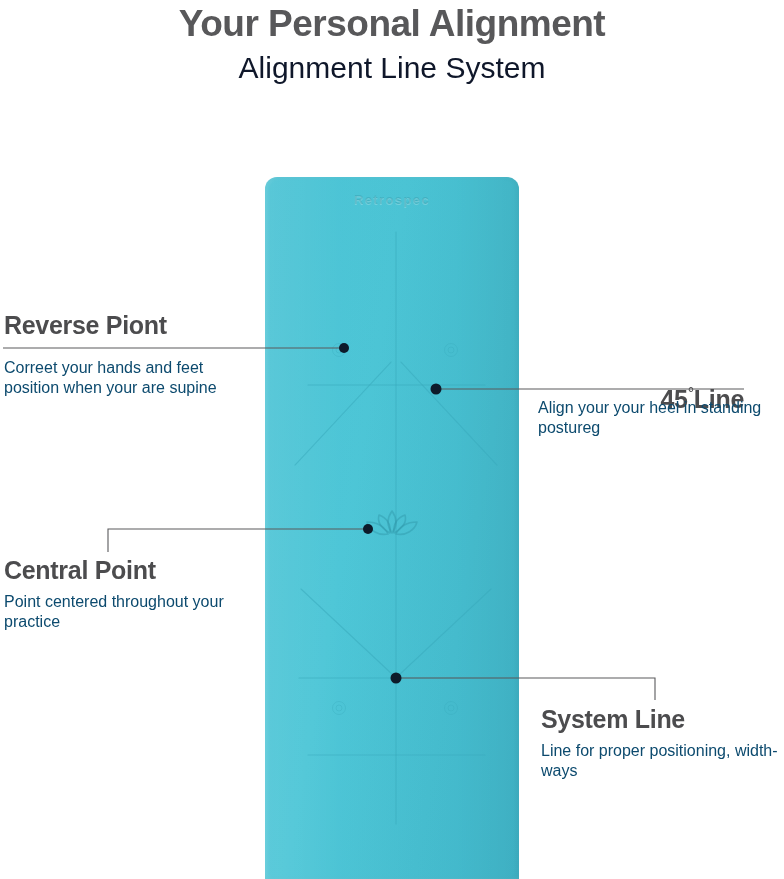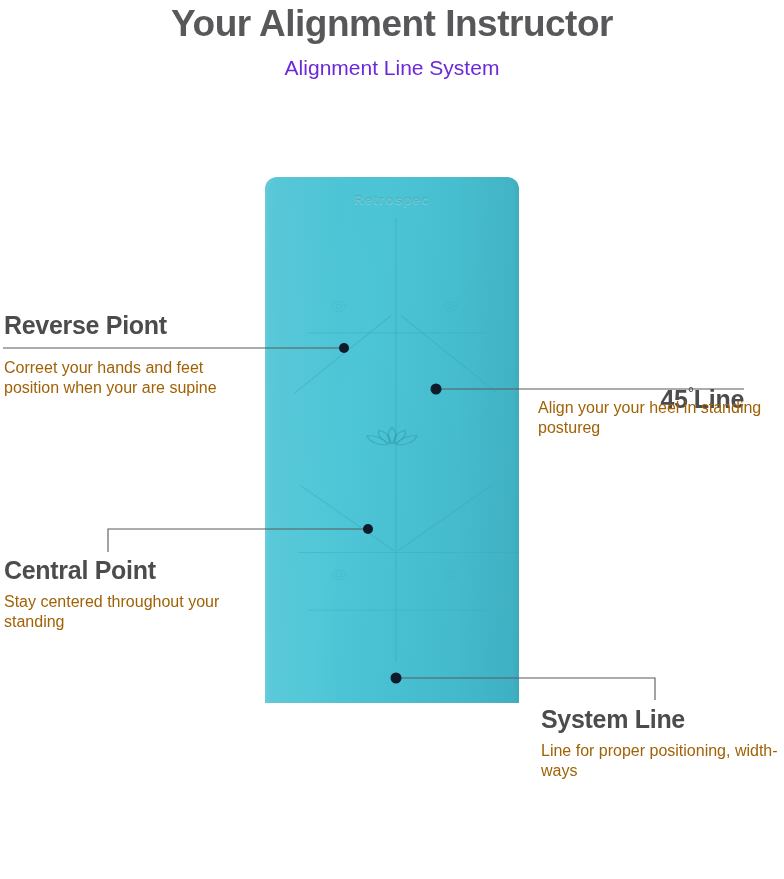--- a/index.html
+++ b/index.html
@@ -33,34 +33,34 @@
     padding-top: 2px;
     font-size: 37px;
     line-height: 44px;
     font-weight: 700;
     letter-spacing: -0.5px;
     color: #58585a;
   }
   .header-subtitle {
     margin: 0;
     padding-top: 7px;
-    font-size: 21px;
+    font-size: 30px;
     line-height: 30px;
     font-weight: 400;
     letter-spacing: 0px;
-    color: #6d28d9;
+    color: #0f172a;
   }
 
   
   .mat-wrap {
     position: absolute;
     left: 265px;
     top: 177px;
     width: 254px;
-    height: 526px;
+    height: 702px;
   }
   .mat {
     position: absolute;
     inset: 0;
     background: linear-gradient(100deg, #47c1d3 0%, #4ac5d6 38%, #46bfd1 72%, #42bace 100%);
     border-radius: 12px 12px 0 0;
     box-shadow: inset -2px 0 5px rgba(0,0,0,0.045),
                 inset 2px 0 4px rgba(255,255,255,0.12);
     overflow: hidden;
   }
@@ -96,21 +96,21 @@
     color: #4c4c4e;
     white-space: nowrap;
     text-align: right;
   }
   .callout-body {
     position: absolute;
     margin: 0;
     font-size: 16px;
     line-height: 20px;
     font-weight: 400;
-    color: #a16207;
+    color: #0c4a6e;
   }
 
   .cal-reverse-title { left: 4px;  top: 311px; }
   .cal-reverse-body  { left: 4px;  top: 358px; width: 235px; }
 
   .cal-central-point-title { left: 4px; top: 556px; }
   .cal-central-point-body  { left: 4px; top: 592px; width: 250px; }
 
   .cal-45-title { right: 40px; top: 367px; text-align: right; margin-top: 12px; }
   .cal-45-body  { left: 538px; top: 398px; width: 240px; }
@@ -134,21 +134,21 @@
     height: 879px;
     pointer-events: none;
   }
 </style>
 </head>
 <body>
 
 <div id="page">
 
   <div class="header">
-    <h1 class="header-title">Your Alignment Instructor</h1>
+    <h1 class="header-title">Your Personal Alignment</h1>
     <h2 class="header-subtitle">Alignment Line System</h2>
   </div>
 
   <div class="mat-wrap">
     <div class="mat">
 
       <svg class="mat-svg" viewBox="0 0 254 702" preserveAspectRatio="none">
         <defs>
           <linearGradient id="sheen" x1="0" y1="0" x2="1" y2="0">
             <stop offset="0%" stop-color="#ffffff" stop-opacity="0.10"></stop>
@@ -226,21 +226,21 @@
       <circle cx="436" cy="389" r="5.5"></circle>
       <circle cx="368" cy="529" r="5"></circle>
       <circle cx="396" cy="678" r="5.5"></circle>
     </g>
   </svg>
 
   <h3 class="callout-title cal-reverse-title">Reverse Piont</h3>
   <p class="callout-body cal-reverse-body">Correet your hands and feet position when your are supine</p>
 
   <h3 class="callout-title cal-central-point-title">Central Point</h3>
-  <p class="callout-body cal-central-point-body">Stay centered throughout your standing</p>
+  <p class="callout-body cal-central-point-body">Point centered throughout your practice</p>
 
   <h3 class="callout-title cal-45-title"><span>45</span><span class="deg">°</span><span>Line</span></h3>
   <p class="callout-body cal-45-body">Align your your heel in standing postureg</p>
 
   <h3 class="callout-title cal-central-line-title">System Line</h3>
   <p class="callout-body cal-central-line-body">Line for proper positioning, width-ways</p>
 
 </div>
 
 </body></html>

